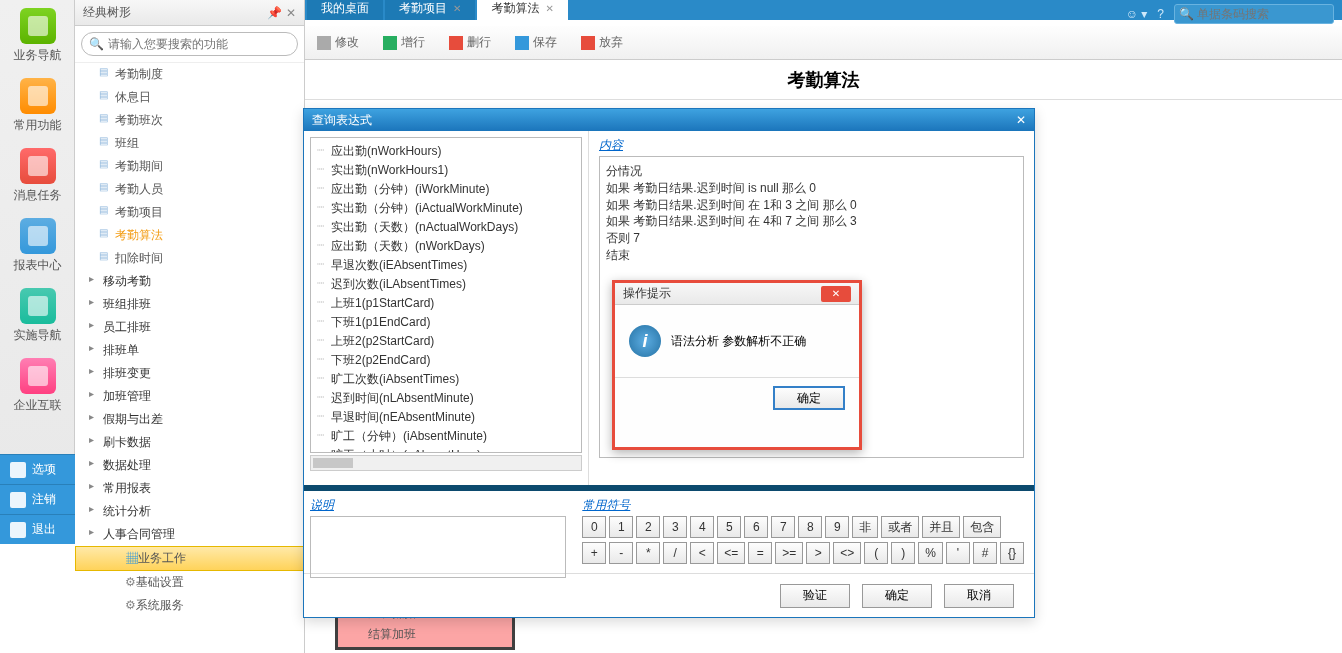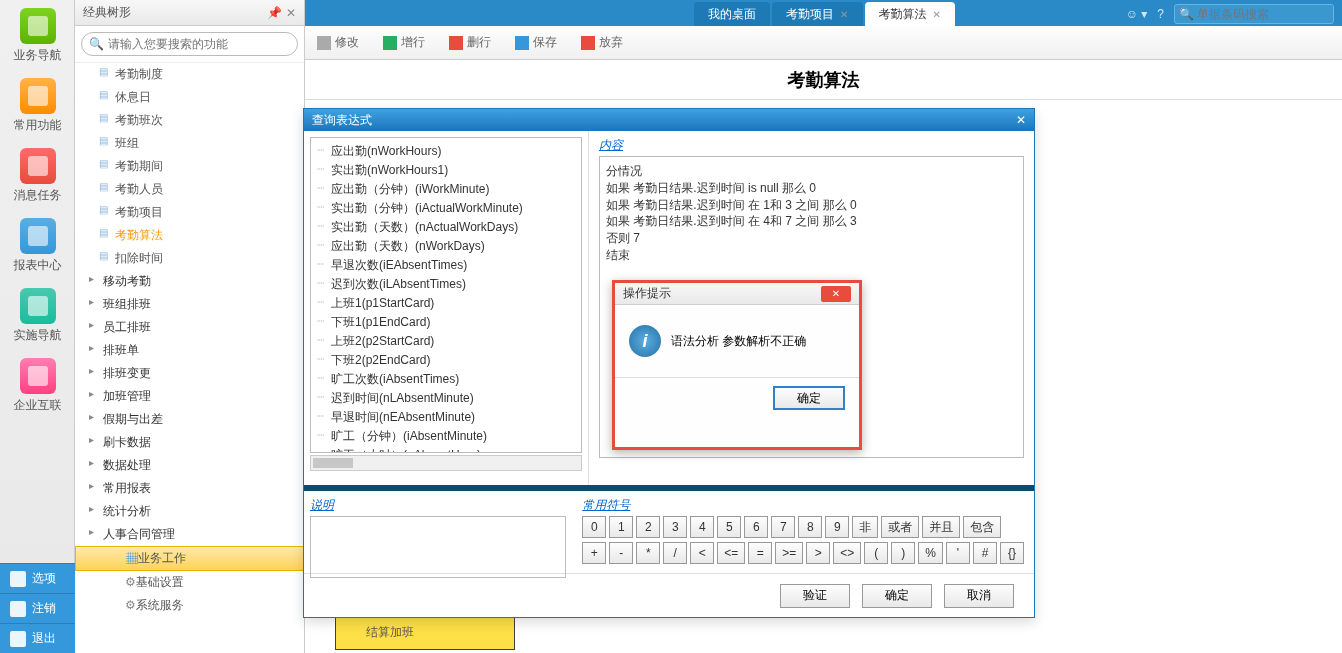--- a/index.html
+++ b/index.html
@@ -1,19 +1,19 @@
 <!DOCTYPE html>
 <html><head>
 <meta charset="utf-8">
 <style>
 * { box-sizing: border-box; margin: 0; padding: 0; font-family: "Microsoft YaHei", Arial, sans-serif; font-size: 12px; }
 body { width: 1342px; height: 653px; background: #fff; overflow: hidden; position: relative; }
 
 
-.left-bar { position: absolute; left: 0; top: 0; width: 75px; height: 653px; background: linear-gradient(#f0f0f0, #e8e8e8); border-right: 1px solid #ccc; }
+.left-bar { position: absolute; left: 0; top: 0; width: 75px; height: 544px; background: linear-gradient(#f0f0f0, #e8e8e8); border-right: 1px solid #ccc; }
 .left-item { width: 75px; text-align: center; padding: 8px 0 6px; cursor: pointer; }
 .left-icon { width: 36px; height: 36px; margin: 0 auto 3px; border-radius: 6px; position: relative; }
 .left-label { color: #555; font-size: 12px; }
 .ic-green { background: linear-gradient(#7ed321,#5cb300); }
 .ic-orange { background: linear-gradient(#ffb347,#ff8c00); }
 .ic-red { background: linear-gradient(#ff6a6a,#e74c3c); }
 .ic-blue { background: linear-gradient(#5dade2,#3498db); }
 .ic-teal { background: linear-gradient(#48c9b0,#1abc9c); }
 .ic-pink { background: linear-gradient(#ff7eb3,#ff4081); }
 .left-icon::after { content: ""; position: absolute; inset: 8px; background: rgba(255,255,255,0.6); border-radius: 3px; }
@@ -37,39 +37,39 @@
 .tree-li.leaf::before { content: "▤"; position: absolute; left: 24px; color: #8fb7dc; font-size: 10px; }
 .tree-li.active { color: #f39c12; }
 .tree-li.group { padding-left: 28px; color: #333; }
 .tree-li.group::before { content: "▸"; position: absolute; left: 14px; color: #888; font-size: 10px; }
 .tree-li.highlight { background: linear-gradient(#ffe9a8,#ffd35a); border: 1px solid #e6b800; padding-left: 50px; }
 .tree-li.highlight::before { content: "▦"; left: 32px; color: #3498db; }
 .tree-li.service { padding-left: 50px; }
 .tree-li.service::before { content: "⚙"; left: 32px; color: #888; }
 
 
-.top-tabs { position: absolute; left: 305px; top: 0; right: 0; height: 26px; background: #2a8ac8; display: flex; align-items: flex-end; justify-content: center; }
+.top-tabs { position: absolute; left: 305px; top: 0; right: 0; height: 20px; background: #2a8ac8; display: flex; align-items: flex-end; }
 .tab { height: 24px; padding: 0 14px; margin-left: 2px; background: #1d7ab5; color: #fff; border-radius: 4px 4px 0 0; display: flex; align-items: center; gap: 6px; cursor: pointer; }
 .tab.active { background: #fff; color: #333; }
 .tab .x { color: #999; font-size: 10px; }
 .top-right { position: absolute; right: 8px; top: 4px; display: flex; align-items: center; gap: 10px; color: #cfe8fa; }
 .top-search { width: 160px; height: 20px; border: 1px solid #69b3e0; border-radius: 3px; background: #3a97d0; color: #cde7f8; padding: 0 6px 0 22px; }
 .top-right .srch { position: relative; }
 .top-right .srch .mag { position: absolute; left: 5px; top: 3px; color: #cde7f8; }
 
 .toolbar { position: absolute; left: 305px; top: 26px; right: 0; height: 34px; background: linear-gradient(#fefefe,#f0f0f0); border-bottom: 1px solid #ccc; display: flex; align-items: center; padding-left: 12px; gap: 24px; }
 .tool-btn { display: flex; align-items: center; gap: 4px; color: #666; cursor: pointer; }
 .tool-ic { width: 14px; height: 14px; display: inline-block; }
 .ic-edit { background: #aaa; } .ic-add { background: #27ae60; } .ic-del { background: #e74c3c; } .ic-save { background: #3498db; } .ic-discard { background: #e74c3c; }
 
 
 .content-head { position: absolute; left: 305px; top: 60px; right: 0; height: 40px; display: flex; align-items: center; justify-content: center; font-size: 18px; font-weight: 600; border-bottom: 1px solid #ddd; }
 
 
-.small-tree { position: absolute; left: 335px; top: 600px; width: 180px; height: 50px; background: #fde047; border: 1px solid #404040; overflow: hidden; }
+.small-tree { position: absolute; left: 335px; top: 600px; width: 180px; height: 50px; background: #fca5a5; border: 3px solid #404040; overflow: hidden; }
 .small-tree .row { padding: 2px 0 2px 30px; color: #555; }
 
 
 .dialog { position: absolute; left: 303px; top: 108px; width: 732px; height: 510px; border: 1px solid #1b75bb; background: #fff; box-shadow: 0 4px 12px rgba(0,0,0,0.15); }
 .dlg-title { height: 22px; background: linear-gradient(#3ea2e0,#1b75bb); color: #fff; padding: 0 8px; display: flex; align-items: center; justify-content: space-between; }
 .dlg-close { cursor: pointer; }
 .dlg-body { display: flex; height: 354px; }
 .dlg-left { width: 285px; border-right: 1px solid #ddd; padding: 6px; }
 .field-box { border: 1px solid #bbb; height: 316px; overflow-y: scroll; padding: 4px 4px 4px 20px; }
 .field-box .fld { padding: 1px 0; color: #333; position: relative; cursor: pointer; }

